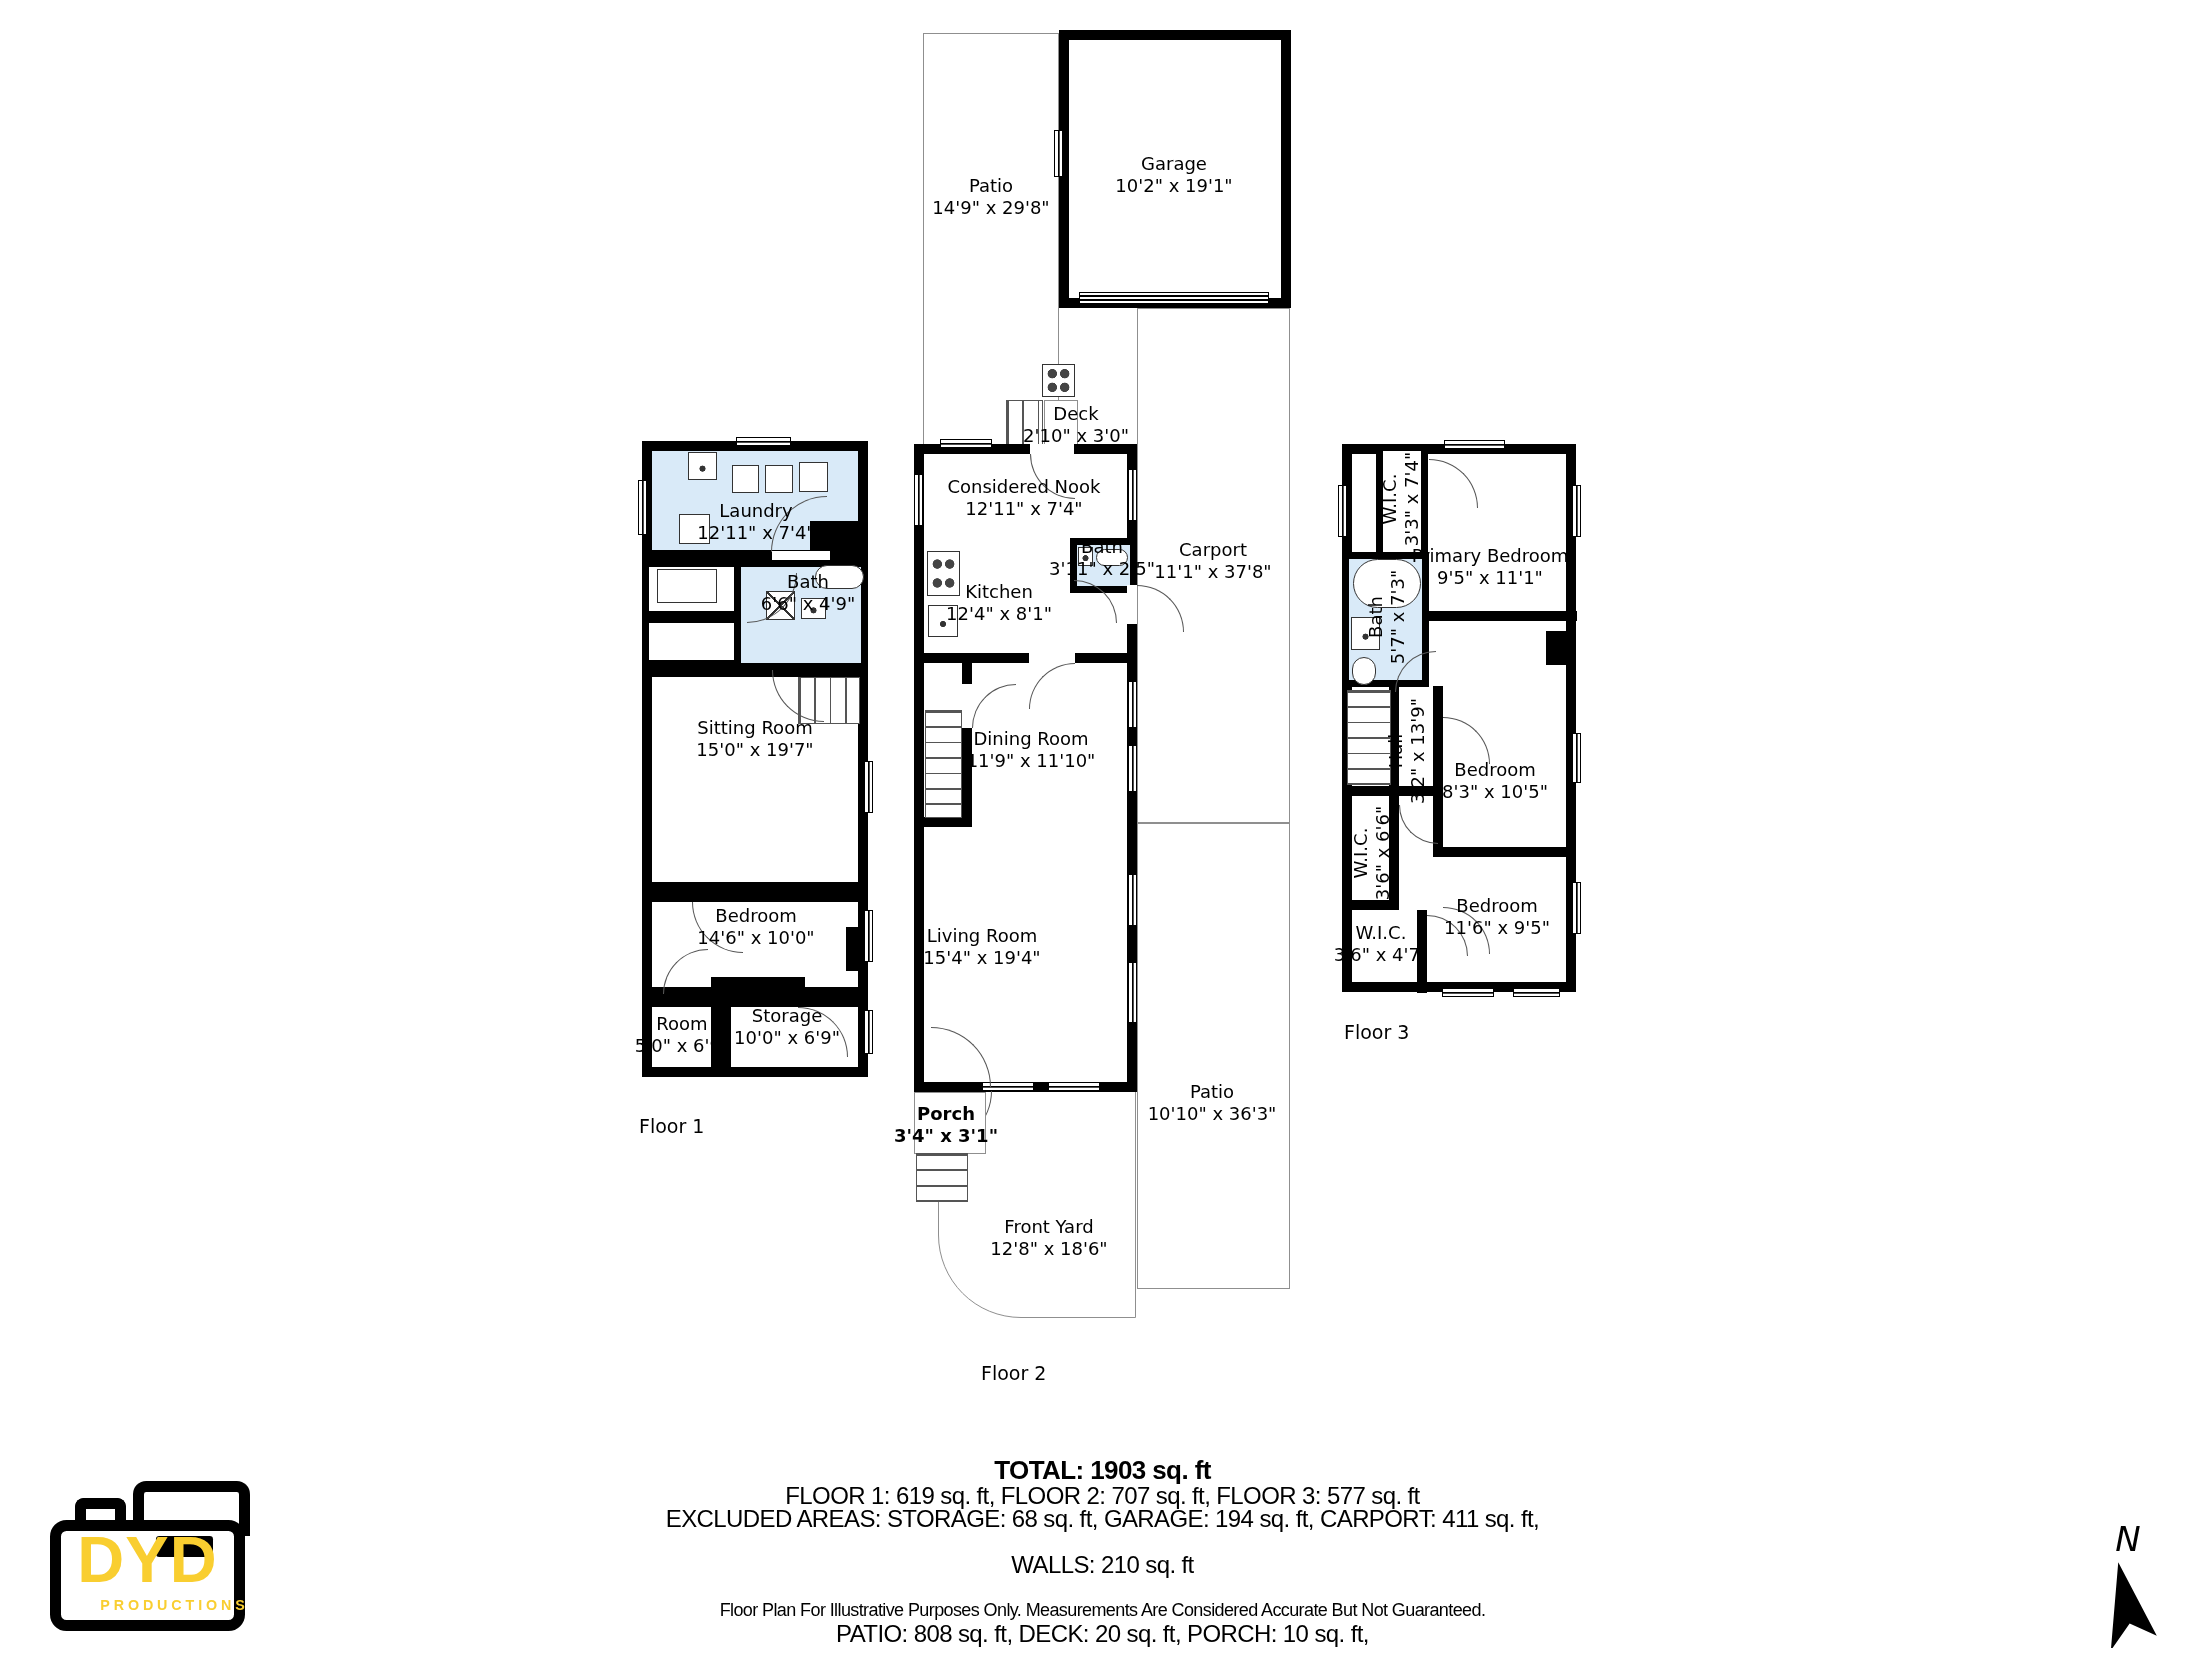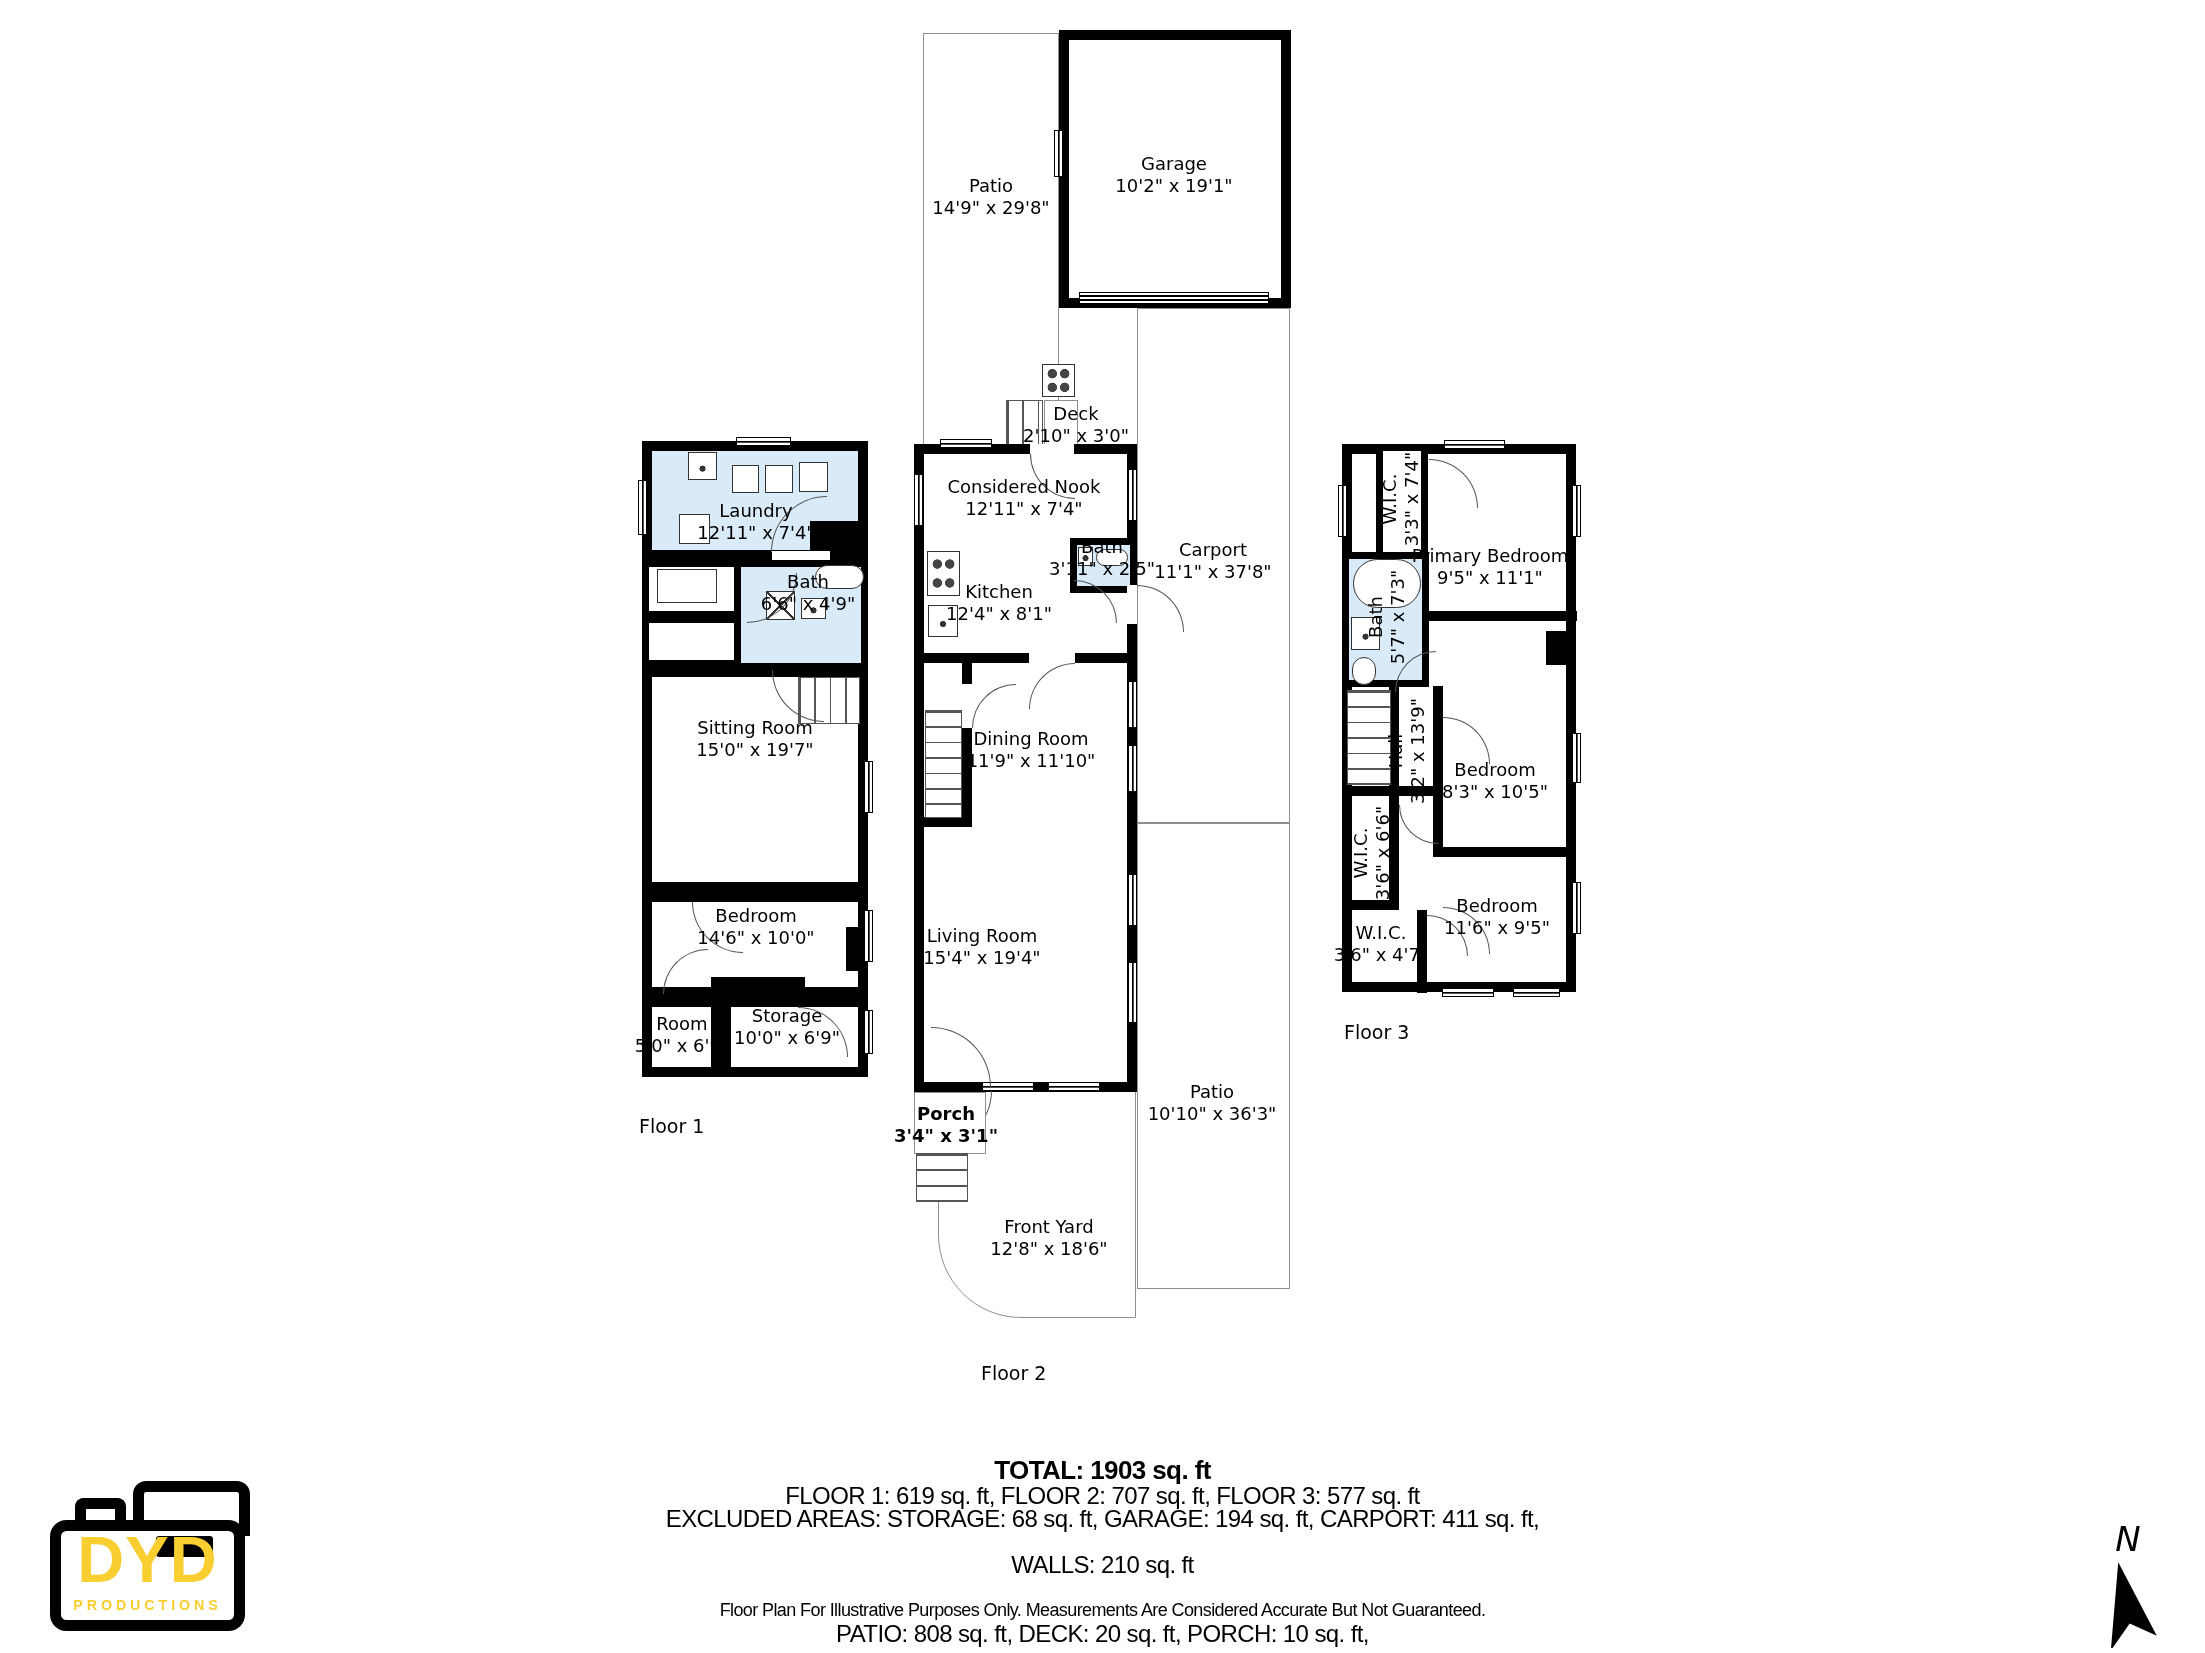--- a/index.html
+++ b/index.html
@@ -53,21 +53,21 @@
   .logo .part{position:absolute;box-sizing:border-box;background:#fff;border:11px solid #000;}
   .logo .bump-s{left:25px;top:17.6px;width:51px;height:39px;border-bottom:none;border-radius:8.8px 8.8px 0 0;}
   .logo .bump-b{left:83px;top:1.1px;width:117px;height:55px;border-bottom:none;border-radius:13.2px 13.2px 0 0;}
   .logo .body{left:0;top:40px;width:195px;height:111px;border-radius:16.5px;}
   .logo .slot{position:absolute;left:106px;top:56px;width:57px;height:21px;background:#000;border-radius:3.3px;}
   .logo .brand{position:absolute;left:0;top:47px;width:195px;text-align:center;
        font-family:"Liberation Sans",sans-serif;font-weight:bold;font-size:65px;line-height:66px;
        color:#F9CE30;letter-spacing:1.1px;}
   .logo .sub{position:absolute;left:0;top:117px;width:195px;text-align:center;
        font-family:"Liberation Sans",sans-serif;font-weight:bold;font-size:14.3px;
-       color:#F9CE30;letter-spacing:3.9px;}
+       color:#F9CE30;letter-spacing:3.9px;padding-left:27px;}
   
   .compass{position:absolute;left:2084px;top:1519px;width:88px;height:121px;}
   .compass .n{position:absolute;left:50%;top:0;transform:translate(-50%,0);
        font-style:italic;font-size:34px;}
   .compass svg{position:absolute;left:0;top:41px;}
 </style>
 </head>
 <body>
 
 <div class="area" style="left:923px;top:33px;width:136px;height:412px;"></div>

